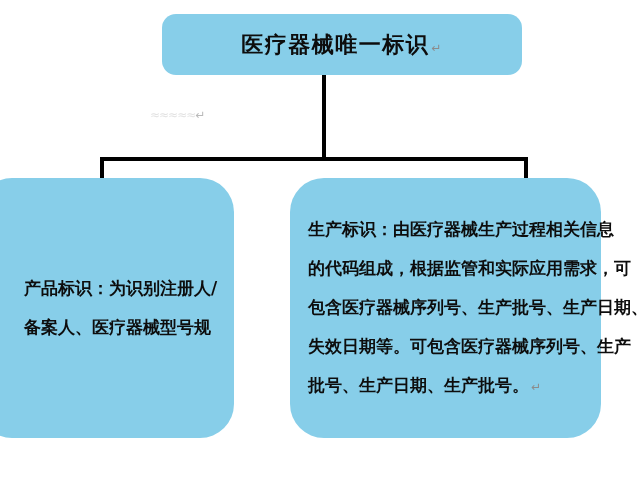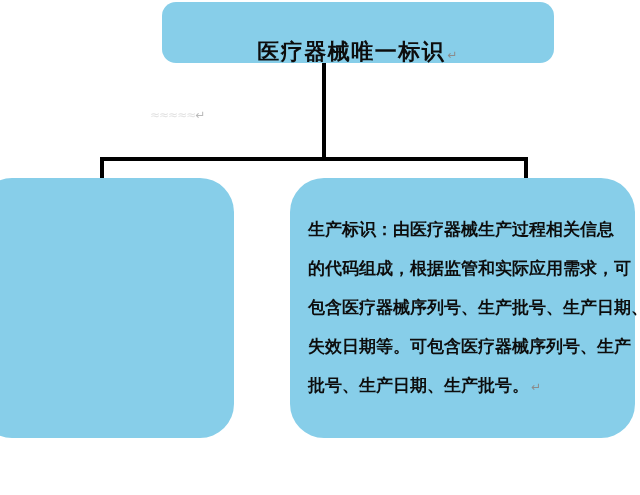--- a/index.html
+++ b/index.html
@@ -20,26 +20,26 @@
   }
 
   
   .node {
     position: absolute;
     background: #87cee9;
     box-sizing: border-box;
   }
   #root-node {
     left: 162px;
-    top: 2px;
-    width: 392px;
+    top: 14px;
+    width: 360px;
     height: 61px;
     border-radius: 14px;
     display: flex;
-    align-items: flex-end;
+    align-items: center;
     justify-content: center;
   }
   #root-title {
     font-size: 22px;
     font-weight: bold;
     color: #0d0d0d;
     letter-spacing: 1.5px;
     line-height: 1;
     white-space: nowrap;
   }
@@ -48,21 +48,21 @@
     top: 178px;
     width: 256px;
     height: 260px;
     border-radius: 34px;
     display: flex;
     align-items: center;
   }
   #right-node {
     left: 290px;
     top: 178px;
-    width: 345px;
+    width: 311px;
     height: 260px;
     border-radius: 34px;
     display: flex;
     align-items: center;
   }
 
   .node-text {
     font-size: 17px;
     font-weight: bold;
     color: #0d0d0d;
@@ -140,20 +140,22 @@
   <div class="conn" id="conn-right-drop"></div>
 
   <div class="node" id="root-node">
     <div id="root-title"><span>医疗器械唯一标识</span><span class="pilcrow">↵</span></div>
   </div>
 
   <div id="stray-mark"><span class="smudge">≈≈≈≈≈</span><span>↵</span></div>
 
   <div class="node" id="left-node">
     <div class="node-text">
+      <div>产品标识：为识别注册人/</div>
+      <div>备案人、医疗器械型号规</div>
     </div>
   </div>
 
   <div class="node" id="right-node">
     <div class="node-text">
       <div>生产标识：由医疗器械生产过程相关信息</div>
       <div>的代码组成，根据监管和实际应用需求，可</div>
       <div>包含医疗器械序列号、生产批号、生产日期、</div>
       <div>失效日期等。可包含医疗器械序列号、生产</div>
       <div><span>批号、生产日期、生产批号。</span><span class="pilcrow">↵</span></div>

